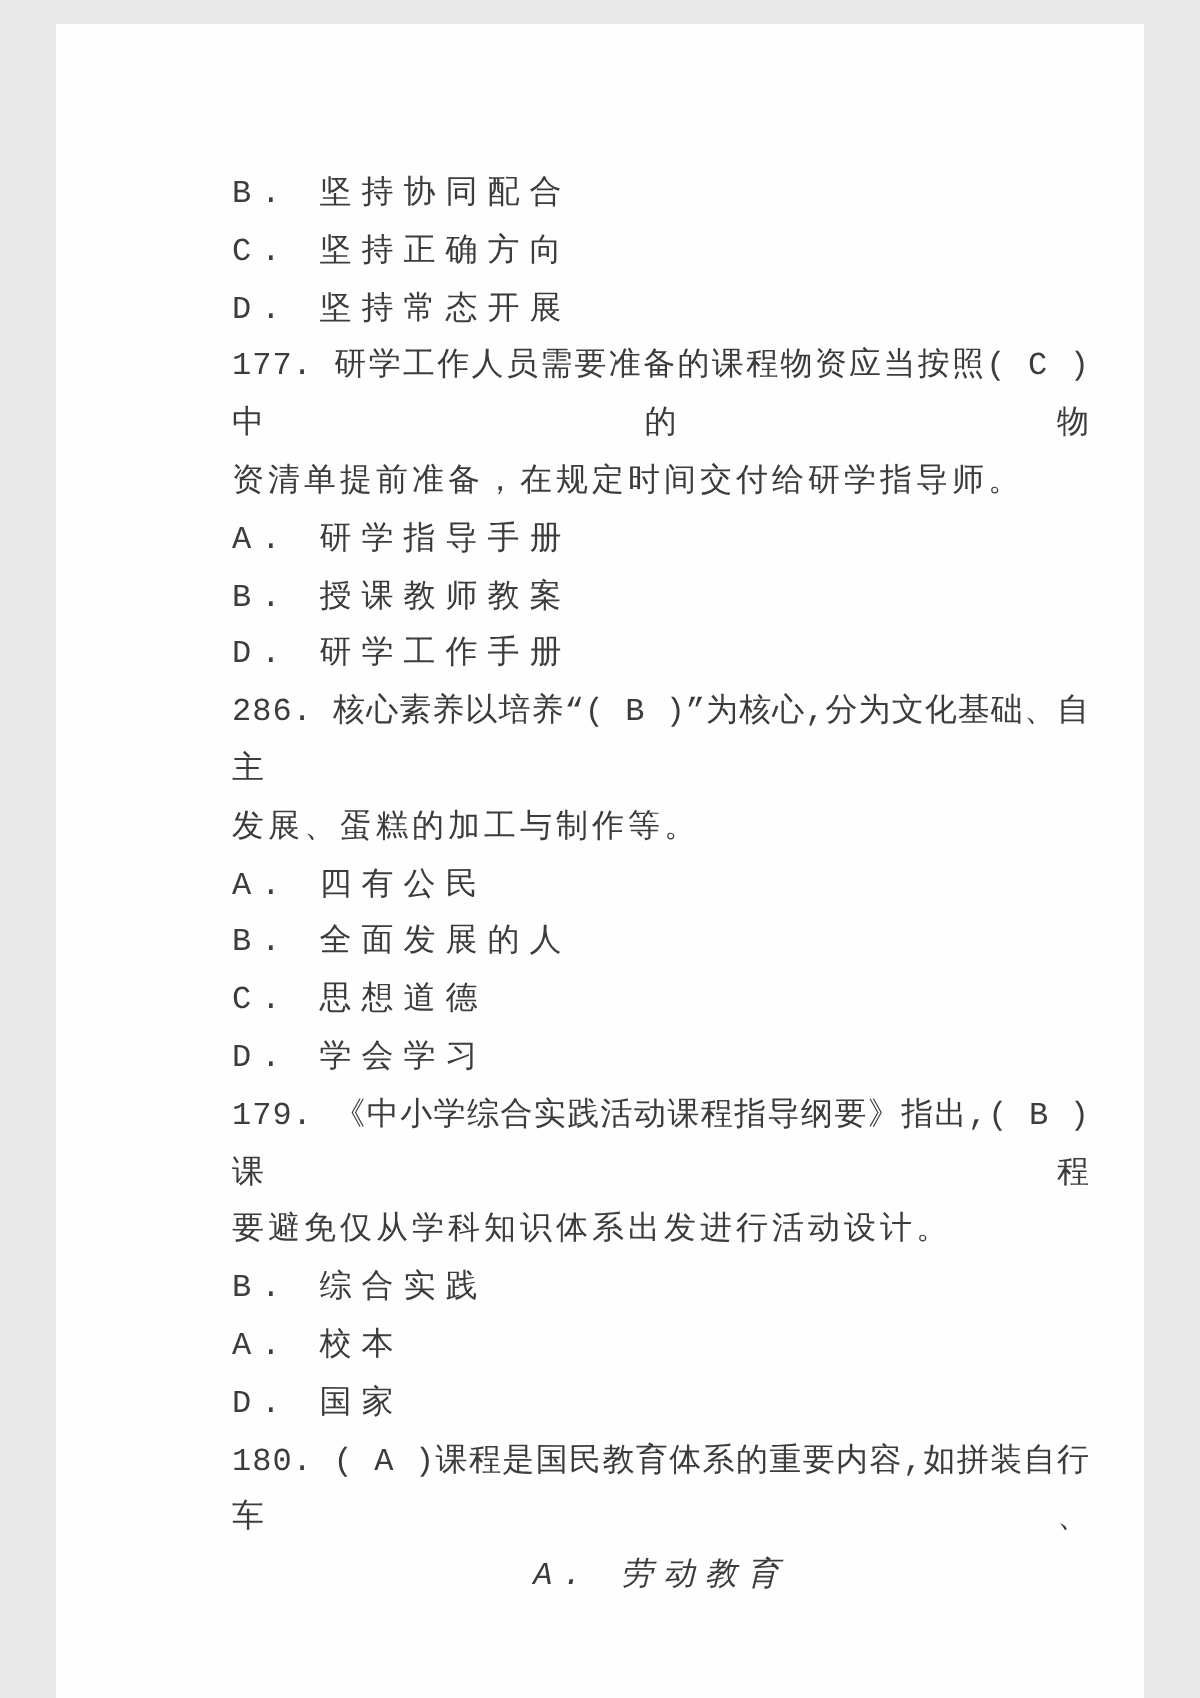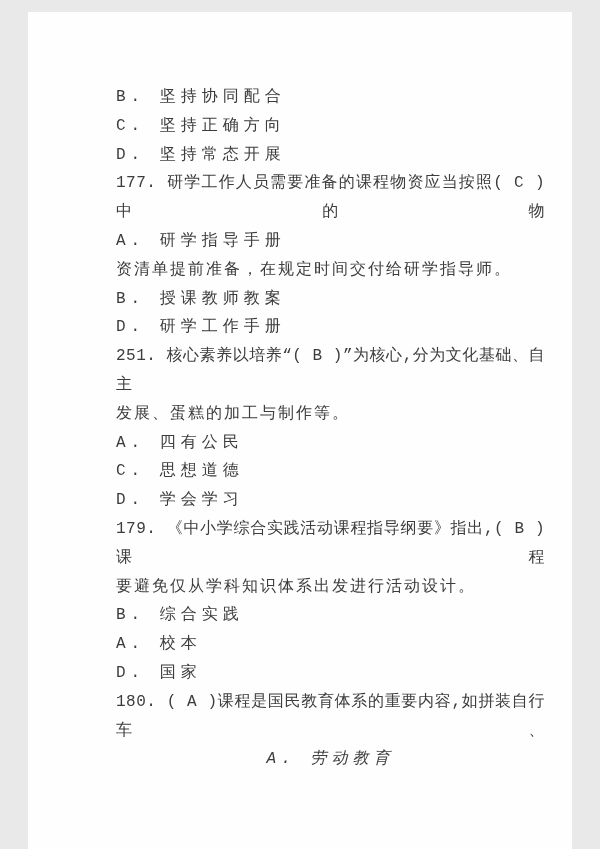--- a/index.html
+++ b/index.html
@@ -49,27 +49,28 @@
 </style>
 </head>
 <body>
 
 <div class="page">
   <div class="content" id="question-lines">
       <div class="line option">B. 坚持协同配合</div>
       <div class="line option">C. 坚持正确方向</div>
       <div class="line option">D. 坚持常态开展</div>
       <div class="line question">177. 研学工作人员需要准备的课程物资应当按照( C )中的物</div>
+      <div class="line continuation">资清单提前准备，在规定时间交付给研学指导师。</div>
       <div class="line option">A. 研学指导手册</div>
-      <div class="line continuation">资清单提前准备，在规定时间交付给研学指导师。</div>
       <div class="line option">B. 授课教师教案</div>
       <div class="line option">D. 研学工作手册</div>
-      <div class="line question">251. 核心素养以培养“( B )”为核心,分为文化基础、自主</div>
+      <div class="line question">286. 核心素养以培养“( B )”为核心,分为文化基础、自主</div>
       <div class="line continuation">发展、蛋糕的加工与制作等。</div>
       <div class="line option">A. 四有公民</div>
+      <div class="line option">B. 全面发展的人</div>
       <div class="line option">C. 思想道德</div>
       <div class="line option">D. 学会学习</div>
       <div class="line question">179. 《中小学综合实践活动课程指导纲要》指出,( B )课程</div>
       <div class="line continuation">要避免仅从学科知识体系出发进行活动设计。</div>
       <div class="line option">B. 综合实践</div>
       <div class="line option">A. 校本</div>
       <div class="line option">D. 国家</div>
       <div class="line question">180. ( A )课程是国民教育体系的重要内容,如拼装自行车、</div>
       <div class="line option-italic">A. 劳动教育</div>
     </div>

